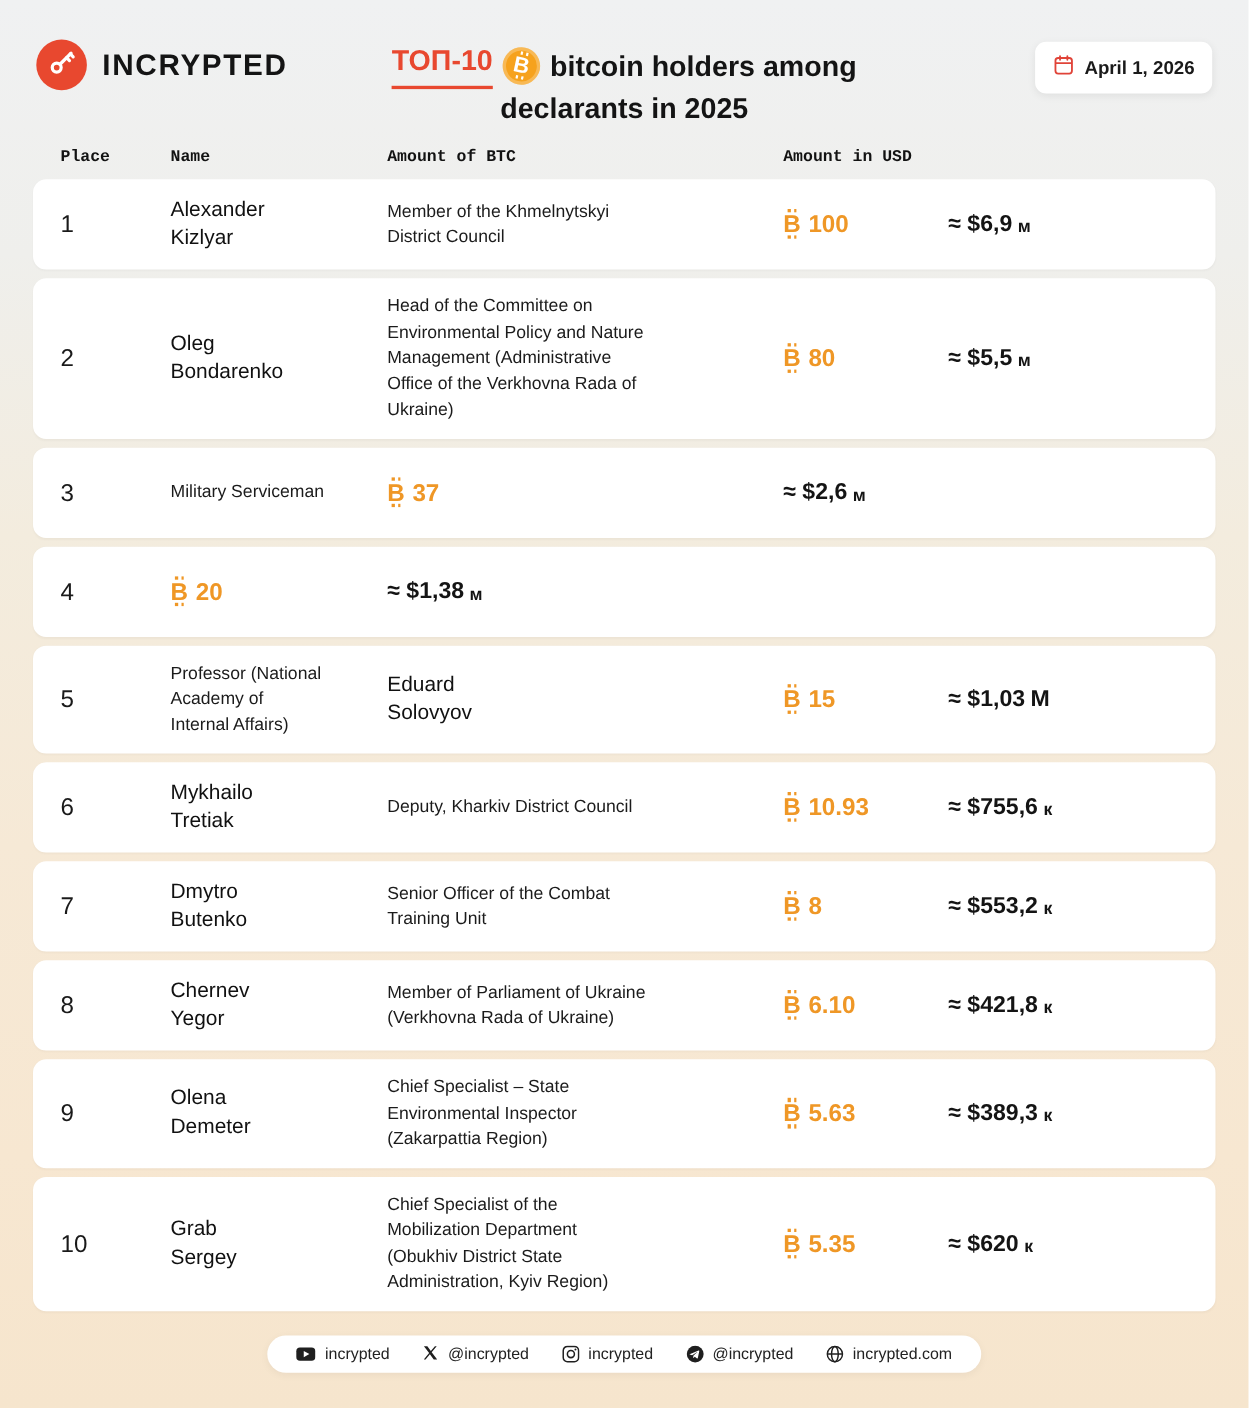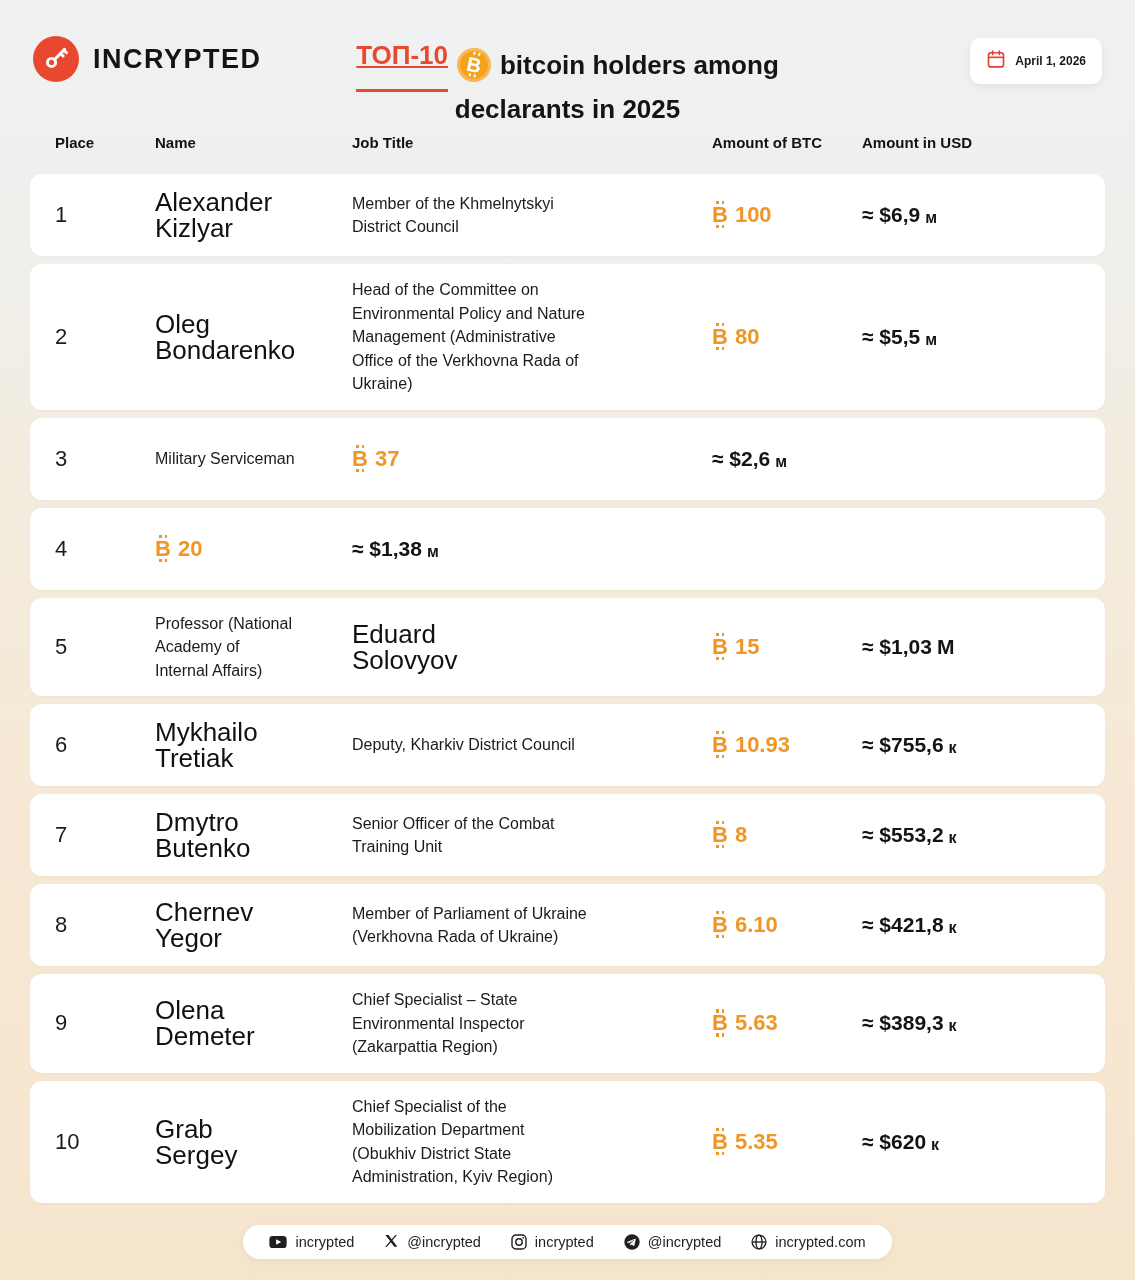--- a/index.html
+++ b/index.html
@@ -13,37 +13,37 @@
   }
   
   .header { position:relative; padding:36px 30px 0 30px; height:120px; }
   .brand { display:flex; align-items:center; gap:14px; position:absolute; left:33px; top:36px; }
   .logo-circle { width:46px; height:46px; border-radius:50%; background:var(--accent,#e8482f);
     display:flex; align-items:center; justify-content:center; }
   .brand-name { font-size:27px; font-weight:800; letter-spacing:1.5px; color:#141414; }
   .title { position:absolute; left:50%; top:38px; transform:translateX(-50%); width:560px;
     text-align:center; font-size:26px; font-weight:800; line-height:34px; color:#141414; }
   .title-line1 { display:flex; align-items:center; justify-content:center; gap:9px; white-space:nowrap; }
-  .title-red { color:var(--accent,#e8482f); border-bottom:3px solid var(--accent,#e8482f); padding-bottom:17px;text-decoration:underline; }
+  .title-red { color:var(--accent,#e8482f); border-bottom:3px solid var(--accent,#e8482f); padding-bottom:6px; }
   .coin { width:34px; height:34px; border-radius:50%; background:var(--coin,#f6a21d);
     display:flex; align-items:center; justify-content:center; transform:rotate(12deg);
     box-shadow:inset 0 0 0 3px rgba(255,255,255,0.25); }
   .coin .bsym { color:#fff; font-size:20px; font-weight:800; }
   .date-badge { position:absolute; right:33px; top:38px; background:#fff; border-radius:10px;
     box-shadow:0 2px 8px rgba(0,0,0,.07); padding:11px 16px; display:flex; align-items:center; gap:9px; }
-  .date-badge .date-text { font-size:12px; font-weight:700; color:#1a1a1a; }
+  .date-badge .date-text { font-size:17px; font-weight:700; color:#1a1a1a; }
   
   .table { padding:0 30px; }
   .grid { display:grid; grid-template-columns:100px 197px 360px 150px 1fr; align-items:center; }
-  .col-headers { padding:14px 20px 23px 25px; }
+  .col-headers { padding:14px 20px 12px 25px;font-family:Liberation Mono, monospace; }
   .col-header { font-size:15px; font-weight:700; color:#121212; }
   .row { background:#fff; border-radius:12px; margin-bottom:8px; min-height:82px;
     padding:14px 20px 14px 25px; box-shadow:0 1px 2px rgba(0,0,0,.03); }
   .cell.place { font-size:22px; color:#1a1a1a; }
-  .cell.name { font-size:26px; line-height:26px; color:#111; max-width:150px; white-space:pre-line; }
+  .cell.name { font-size:19px; line-height:26px; color:#111; max-width:150px; white-space:pre-line; }
   .cell.job { font-size:16px; line-height:23.5px; color:#1b1b1b; white-space:pre-line; }
   .cell.btc { font-size:22px; font-weight:700; color:var(--btc,#ef9726); display:flex; align-items:center; gap:7px; }
   .cell.usd { font-size:21px; font-weight:700; color:#141414; display:flex; align-items:flex-end; }
   .usd-unit { font-size:16px; font-weight:700; margin-left:5px; }
   .usd-unit.large { font-size:21px; }
   
   .bsym { position:relative; display:inline-block; line-height:1; }
   .bsym i { position:absolute; width:.1em; height:.15em; background:currentColor; top:-.13em; left:.2em; }
   .bsym i:nth-child(2) { left:.44em; }
   .bsym i.b { top:auto; bottom:-.11em; }
@@ -94,21 +94,20 @@
       </svg>
     </span>
     <span class="date-text">April 1, 2026</span>
   </div>
 </div>
 
 <div class="table">
   <div class="grid col-headers">
     <div class="col-header">Place</div>
     <div class="col-header">Name</div>
-    <div class="col-header">Job Title</div>
     <div class="col-header">Amount of BTC</div>
     <div class="col-header">Amount in USD</div>
   </div>
   <div id="rows">
   <div class="grid row">
     <div class="cell place">1</div>
     <div class="cell name">Alexander
 Kizlyar</div>
     <div class="cell job">Member of the Khmelnytskyi
 District Council</div>

